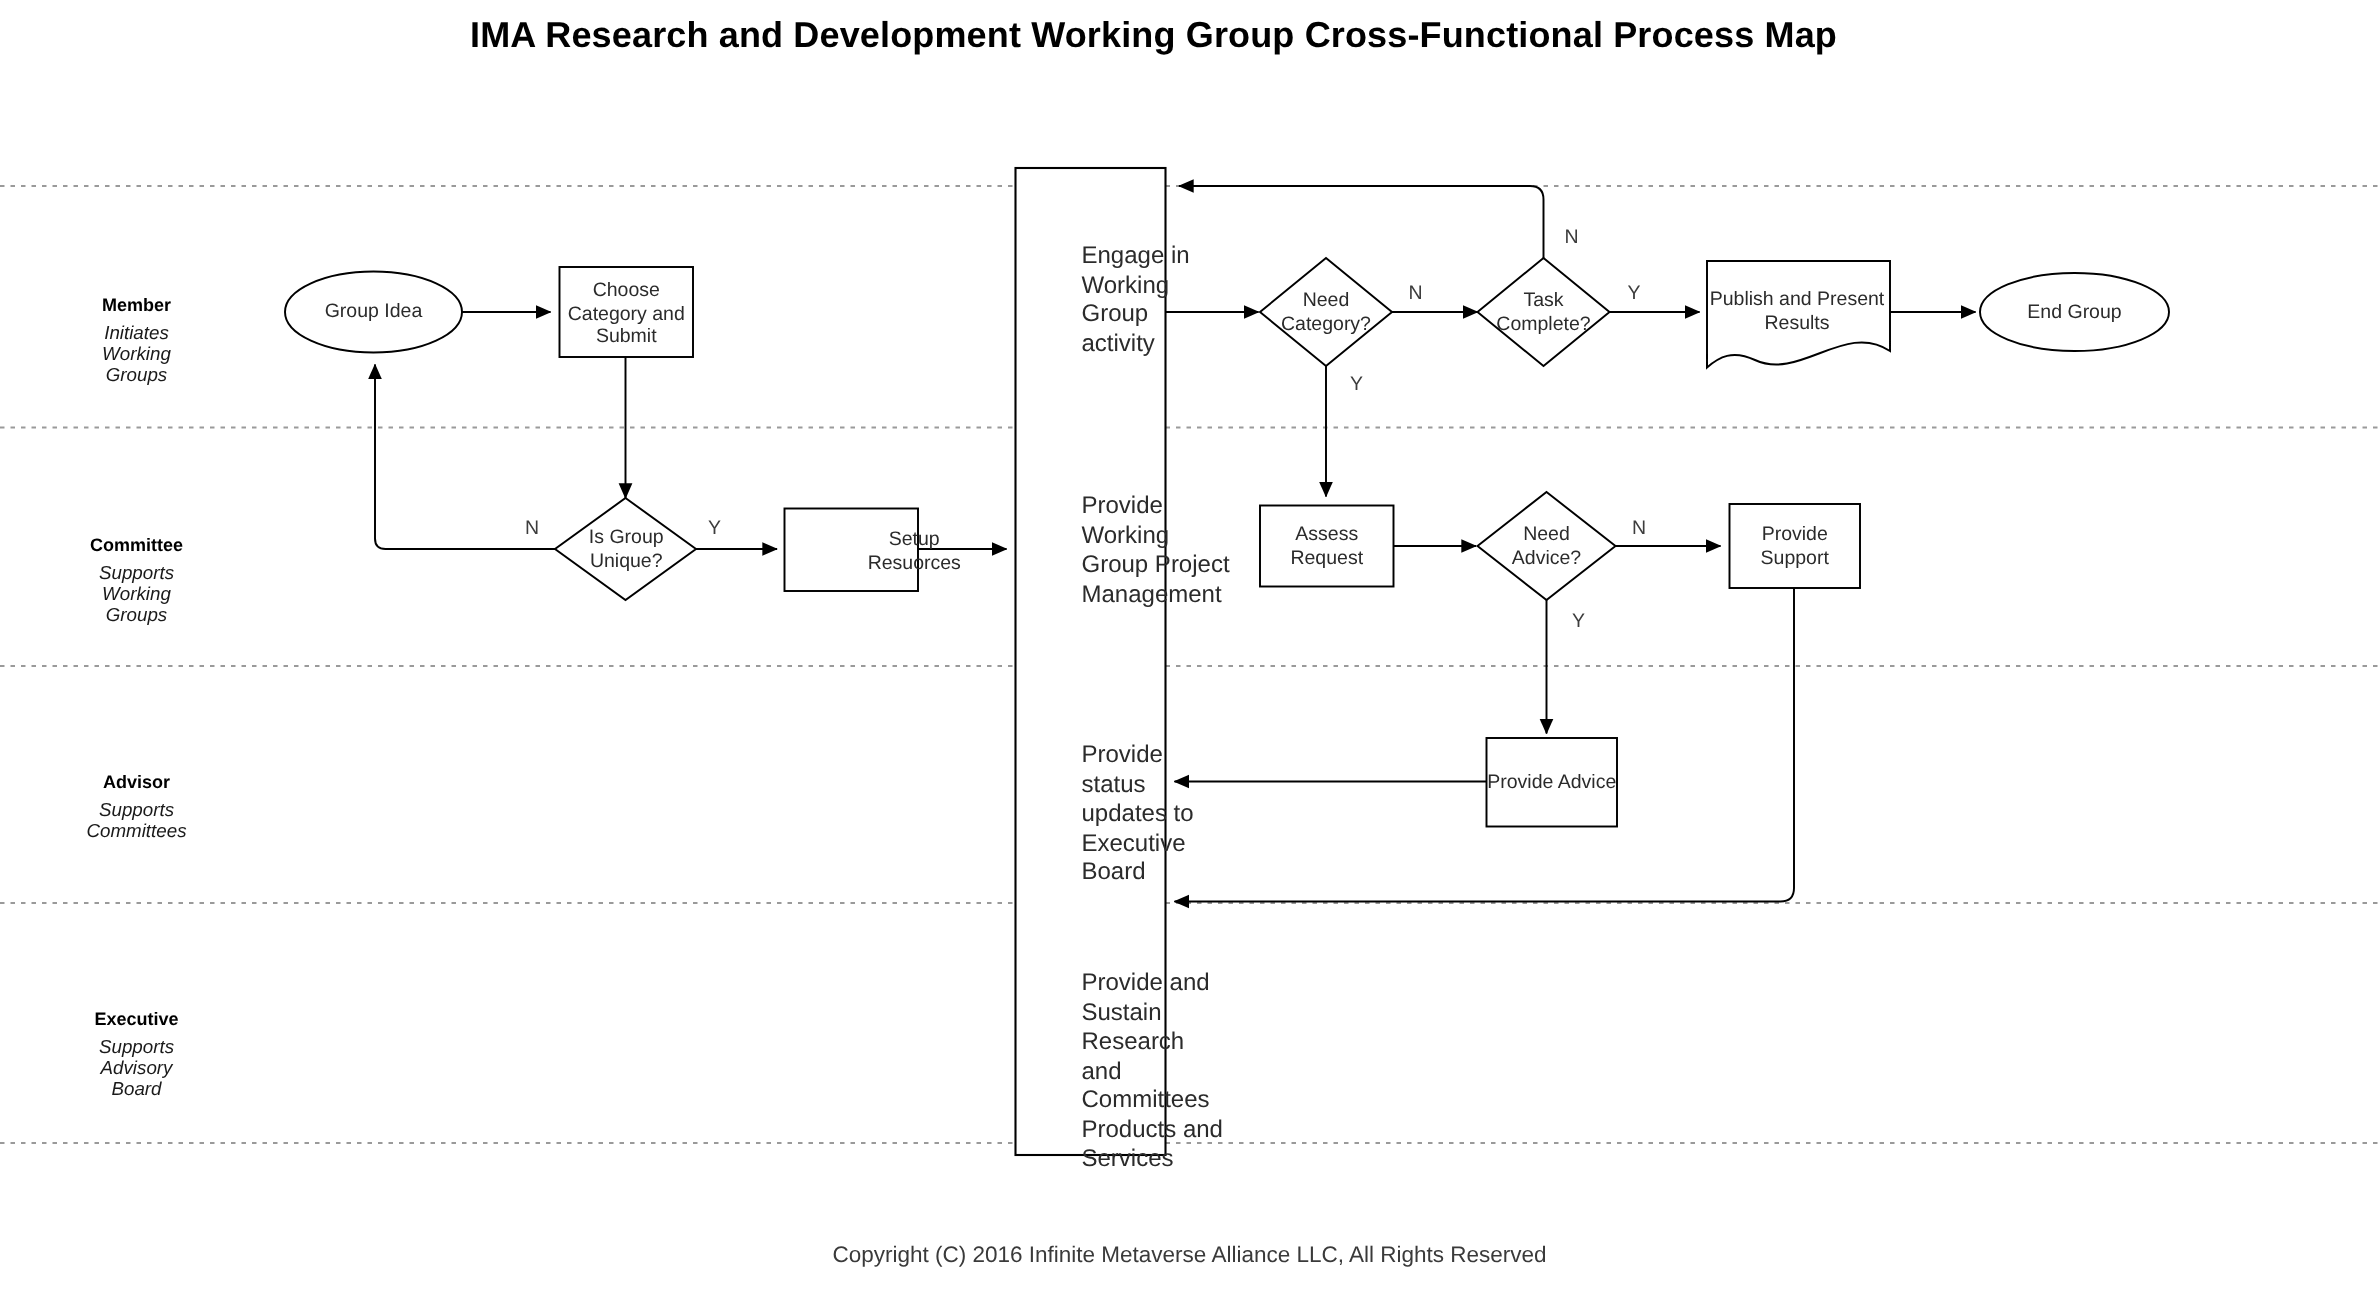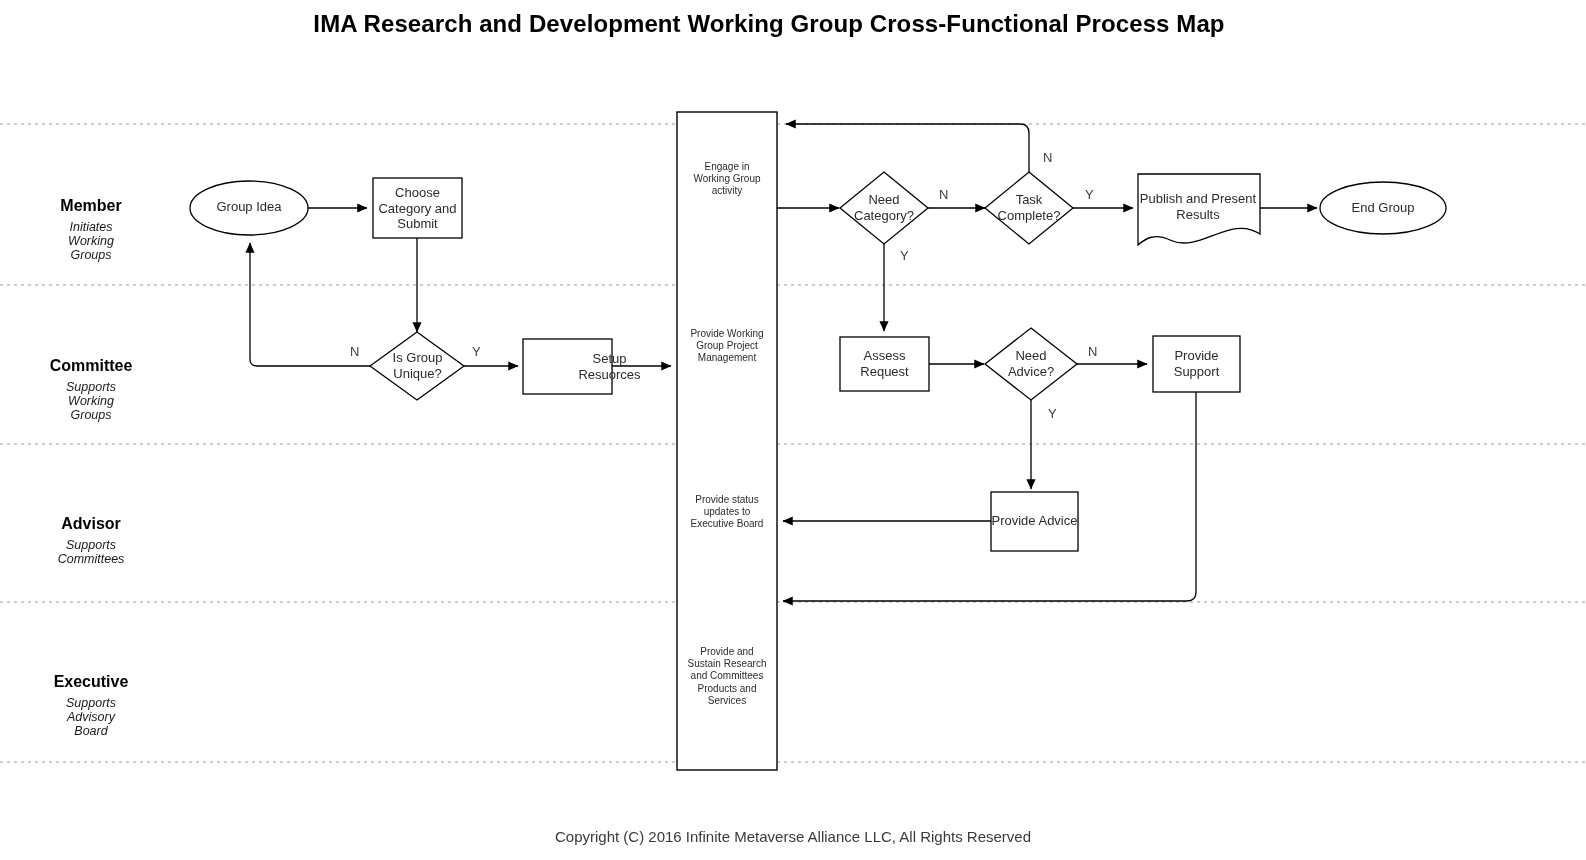--- a/index.html
+++ b/index.html
@@ -43,38 +43,38 @@
     color: #3a3a3a;
   }
   .lane-label {
     position: absolute;
     text-align: center;
     width: 150px;
     line-height: 1.12;
   }
   .lane-label .lane-title {
     display: block;
-    font-size: 16px;
+    font-size: 12px;
     font-weight: bold;
     color: #000;
     margin-bottom: 5px;
   }
   .lane-label .lane-sub {
     display: block;
     font-size: 12.5px;
     font-style: italic;
     color: #1a1a1a;
   }
   .col-text {
     position: absolute;
     width: 100px;
-    text-align: center;
-    font-size: 10px;
+    font-size: 16px;
     color: #2b2b2b;
     line-height: 1.22;
+    padding-left: 44px;
   }
   .shape-text {
     position: absolute;
     text-align: center;
     font-size: 13px;
     color: #2b2b2b;
     line-height: 1.2;
     pointer-events: none;
   }
   .edge-label {

